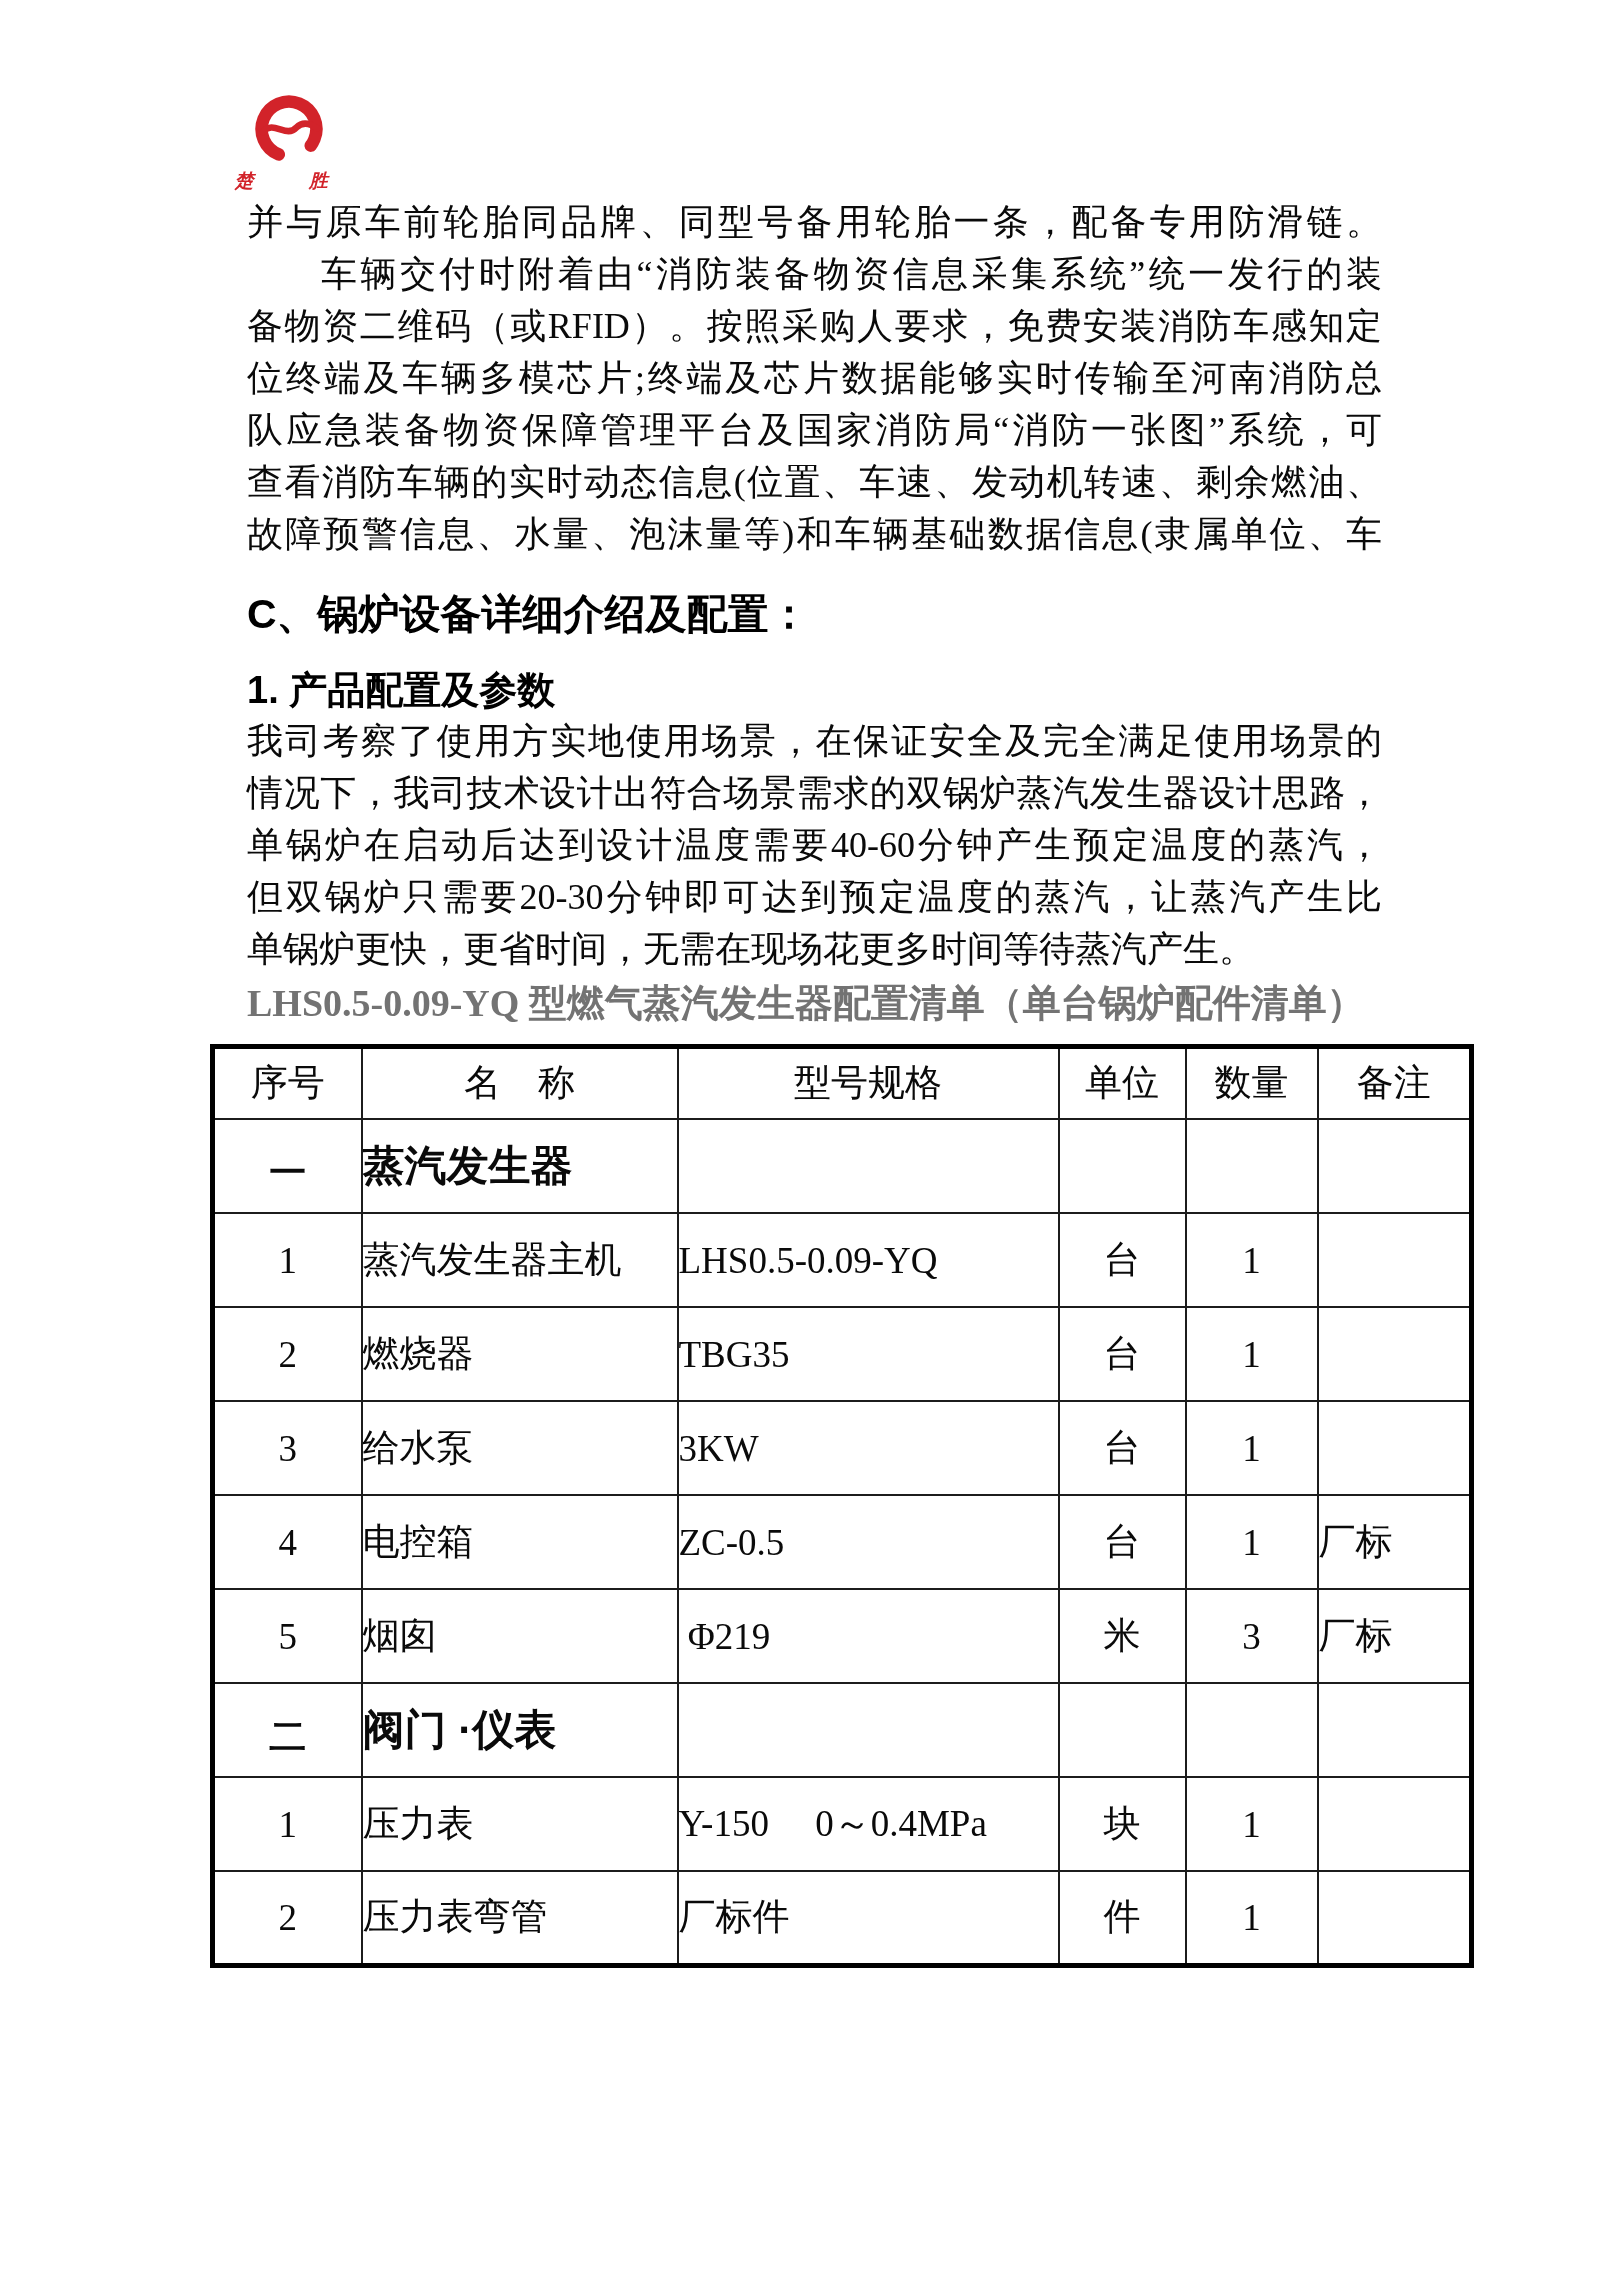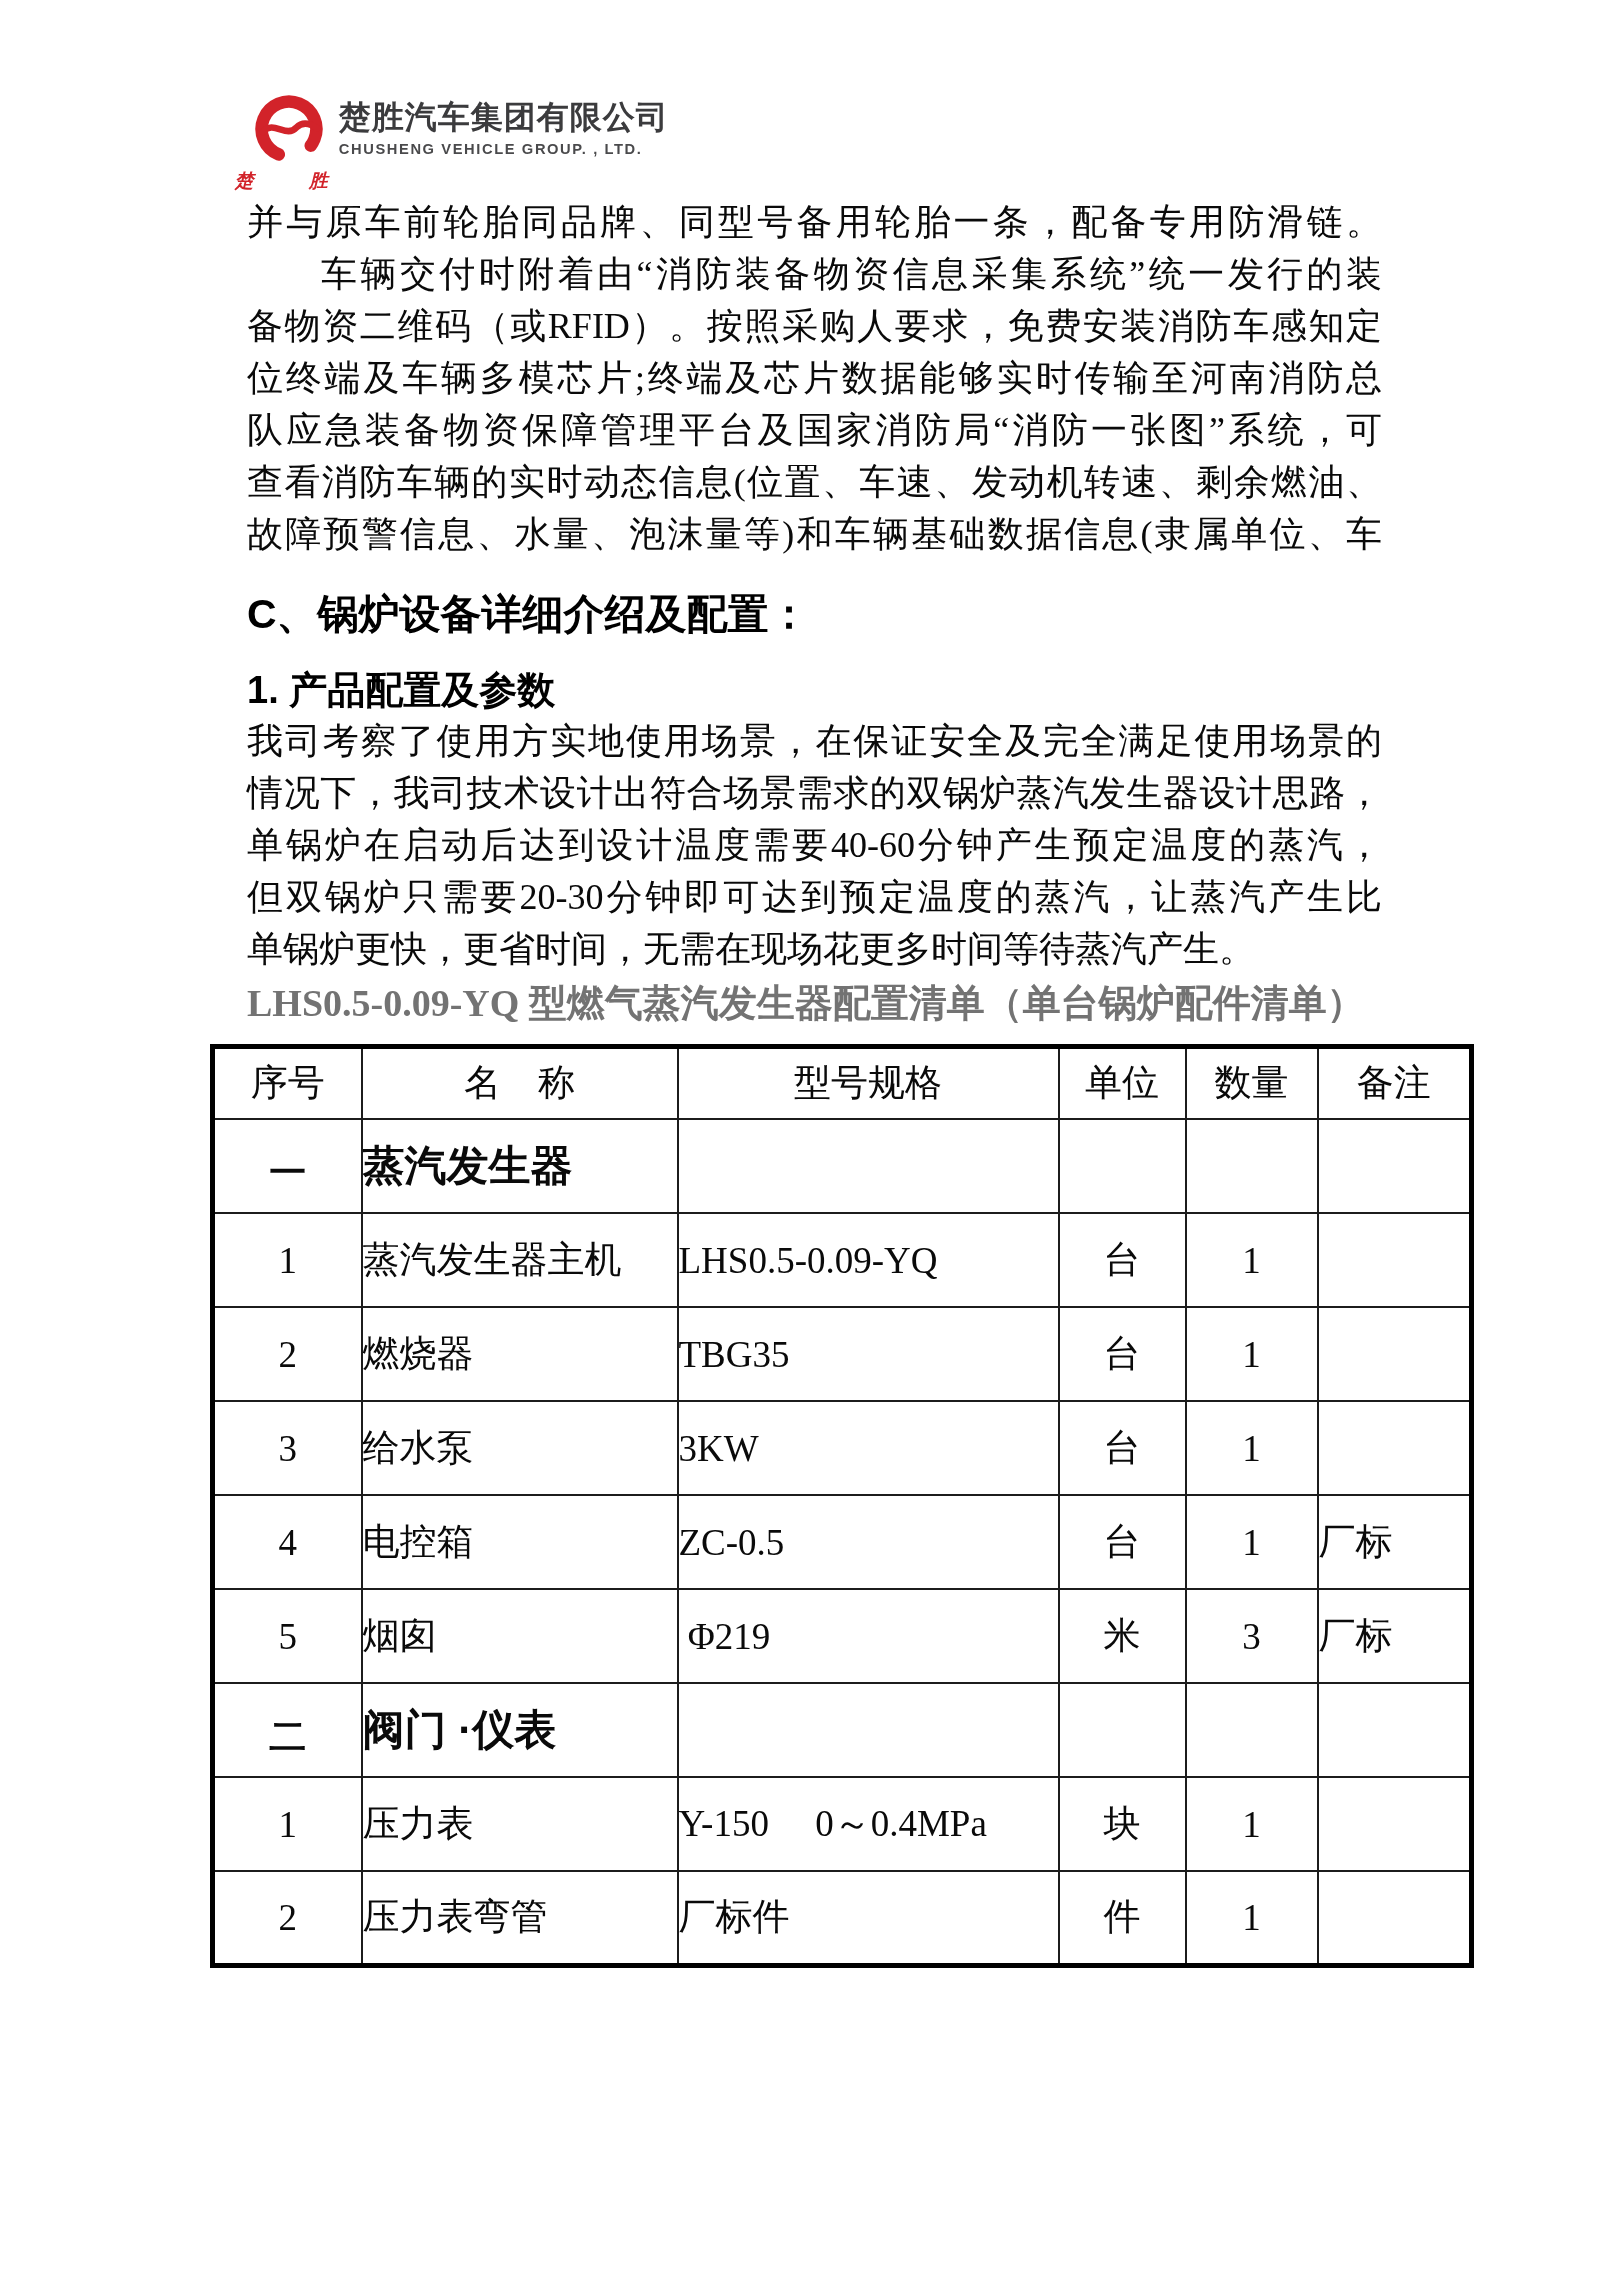--- a/index.html
+++ b/index.html
@@ -94,24 +94,20 @@
 
   <div class="logo-block">
     <div class="emblem">
       <svg width="74" height="74" viewBox="0 0 100 100">
         <g fill="none" stroke="#d2232a" stroke-linecap="round">
           <circle cx="50" cy="50" r="37" stroke-width="17" stroke-dasharray="184 49" transform="rotate(112 50 50)"></circle>
           <path d="M15 54 C29 37 46 63 60 48 C68 40 78 42 88 49" stroke-width="9"></path>
         </g>
       </svg>
       <div class="emblem-chars">楚 胜</div>
-    </div>
-    <div class="logo-names">
-      <div class="company-cn">楚胜汽车集团有限公司</div>
-      <div class="company-en">CHUSHENG VEHICLE GROUP. , LTD.</div>
     </div>
   </div>
 
   <div class="content">
 
     <div>
       <div class="line fill">并与原车前轮胎同品牌、同型号备用轮胎一条，配备专用防滑链。</div>
       <div class="line fill indent">车辆交付时附着由“消防装备物资信息采集系统”统一发行的装</div>
       <div class="line fill">备物资二维码（或RFID）。按照采购人要求，免费安装消防车感知定</div>
       <div class="line fill">位终端及车辆多模芯片;终端及芯片数据能够实时传输至河南消防总</div>

